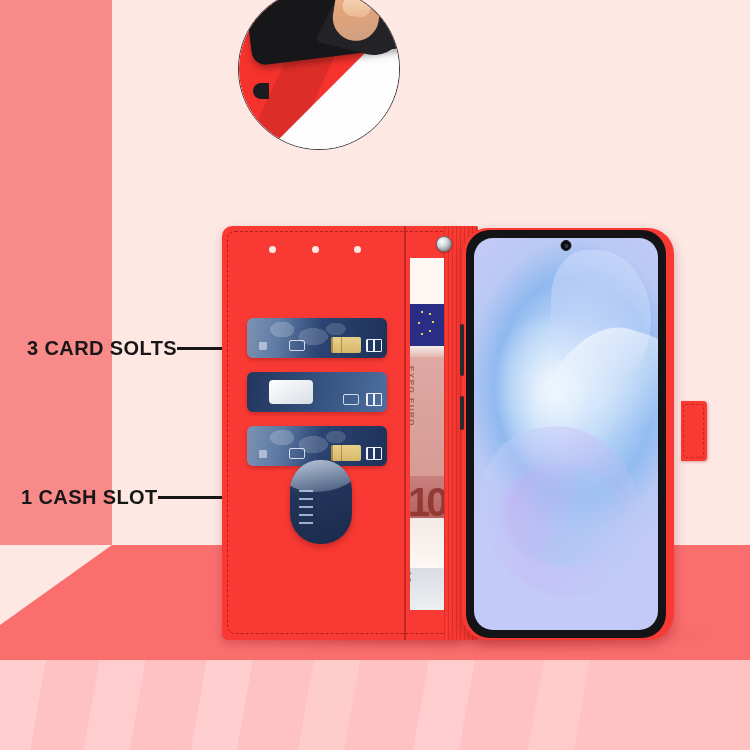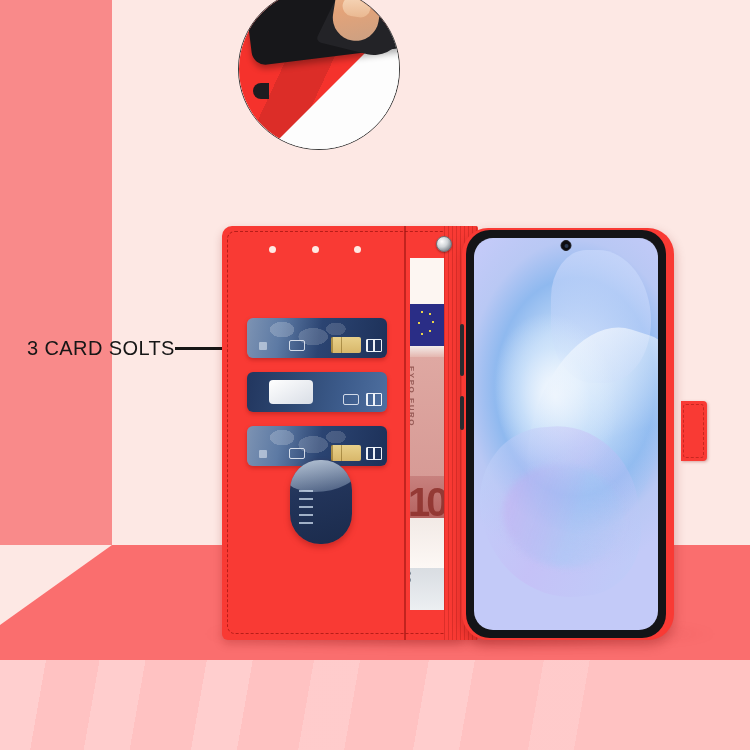--- a/index.html
+++ b/index.html
@@ -87,21 +87,21 @@
   .headline{
     position:absolute; left:404px; top:34px; width:330px;
     font-size:22.5px; line-height:33px; color:#1b1b1b; font-weight:400;
     letter-spacing:.1px;
   }
 
   
   .callout{ position:absolute; display:flex; align-items:center; }
   .callout .ctext{
     font-size:20px; color:#161616; letter-spacing:.4px; white-space:nowrap;
-    font-weight:400;
+    font-weight:700;
   }
   .callout .cline{ height:3px; background:#161616; }
   .callout .cdot{ width:11px; height:11px; border-radius:50%; background:#161616; margin-left:-3px; }
   #callout-cards{ left:27px; top:337px; }
   #callout-cards .cline{ width:160px; }
   #callout-cash{ left:21px; top:486px; }
   #callout-cash .cline{ width:250px; }
 
   
   .wallet{ position:absolute; left:222px; top:226px; width:240px; height:414px; }
@@ -343,20 +343,25 @@
     <div class="hero-finger"></div>
     <div class="hero-nub"></div>
   </div>
 
 
   <div class="callout" id="callout-cards">
     <span class="ctext">3 CARD SOLTS</span>
     <span class="cline"></span>
     <span class="cdot"></span>
   </div>
+  <div class="callout" id="callout-cash">
+    <span class="ctext">1 CASH SLOT</span>
+    <span class="cline"></span>
+    <span class="cdot"></span>
+  </div>
 
   <div class="wallet">
     <div class="wallet-body"></div>
     <div class="wallet-stitch"></div>
     <div class="wallet-fold"></div>
 
     <div class="wallet-rivets">
       <span class="rivet"></span>
       <span class="rivet"></span>
       <span class="rivet"></span>

